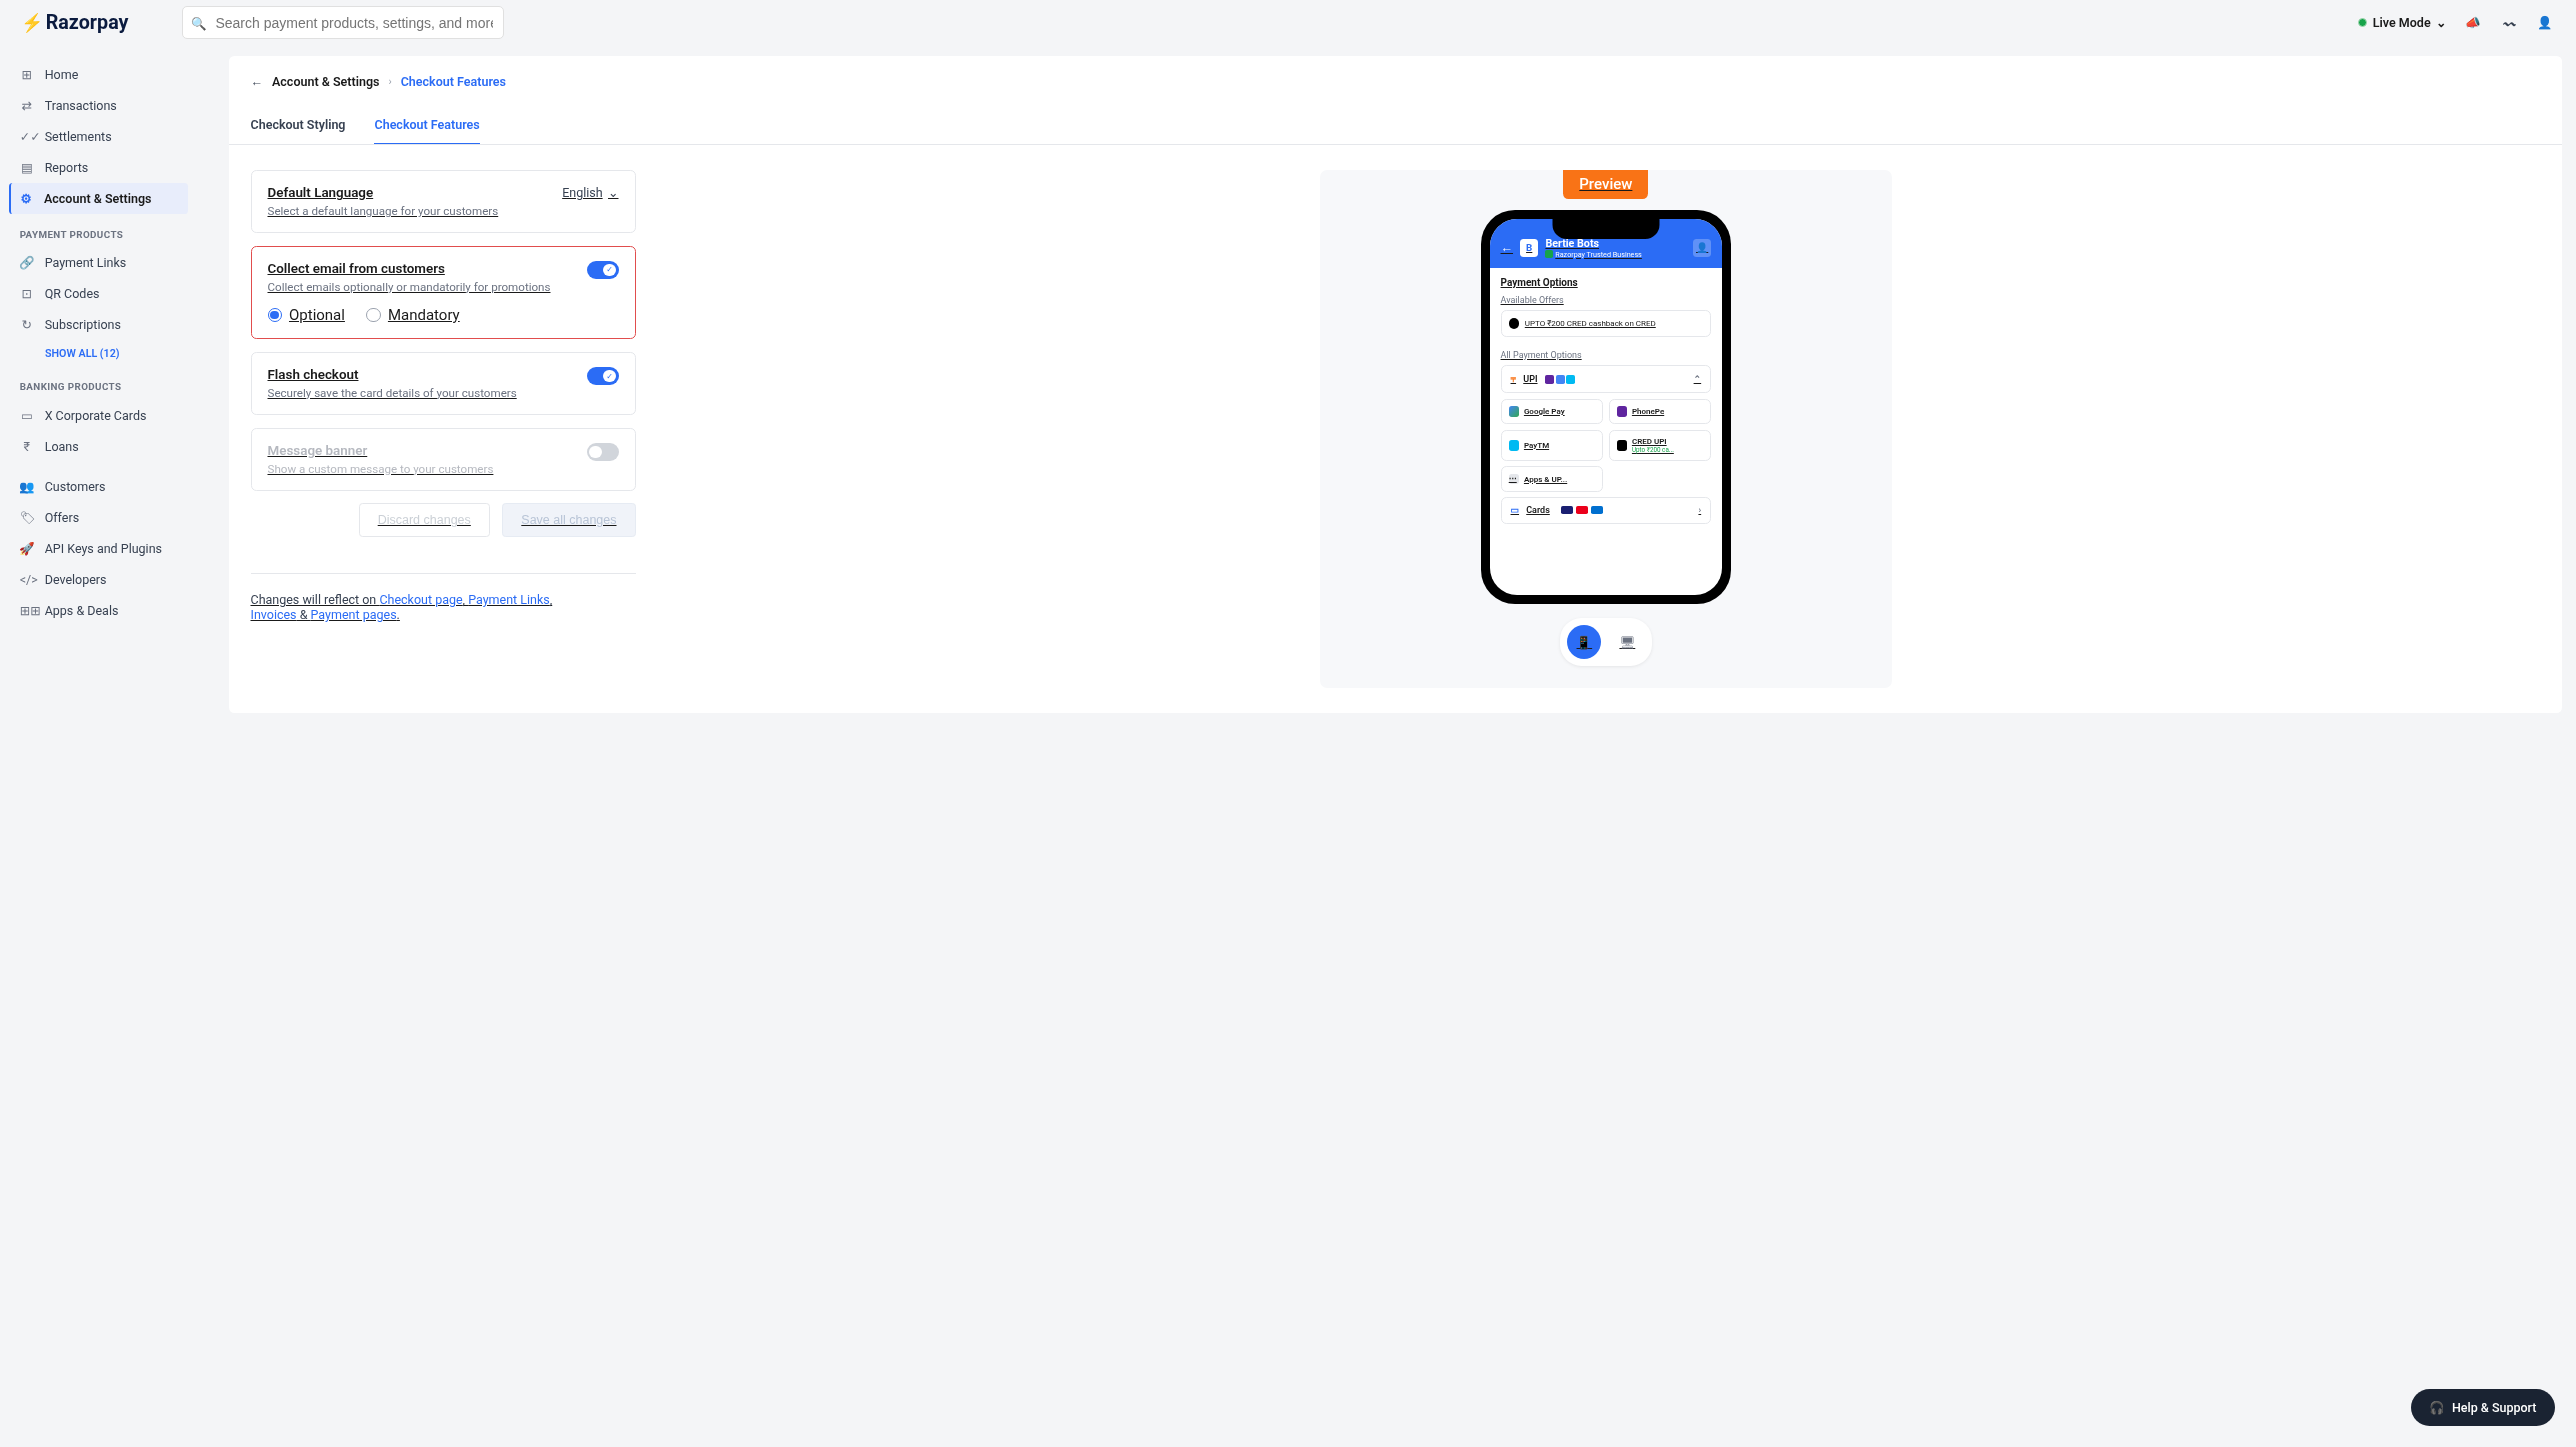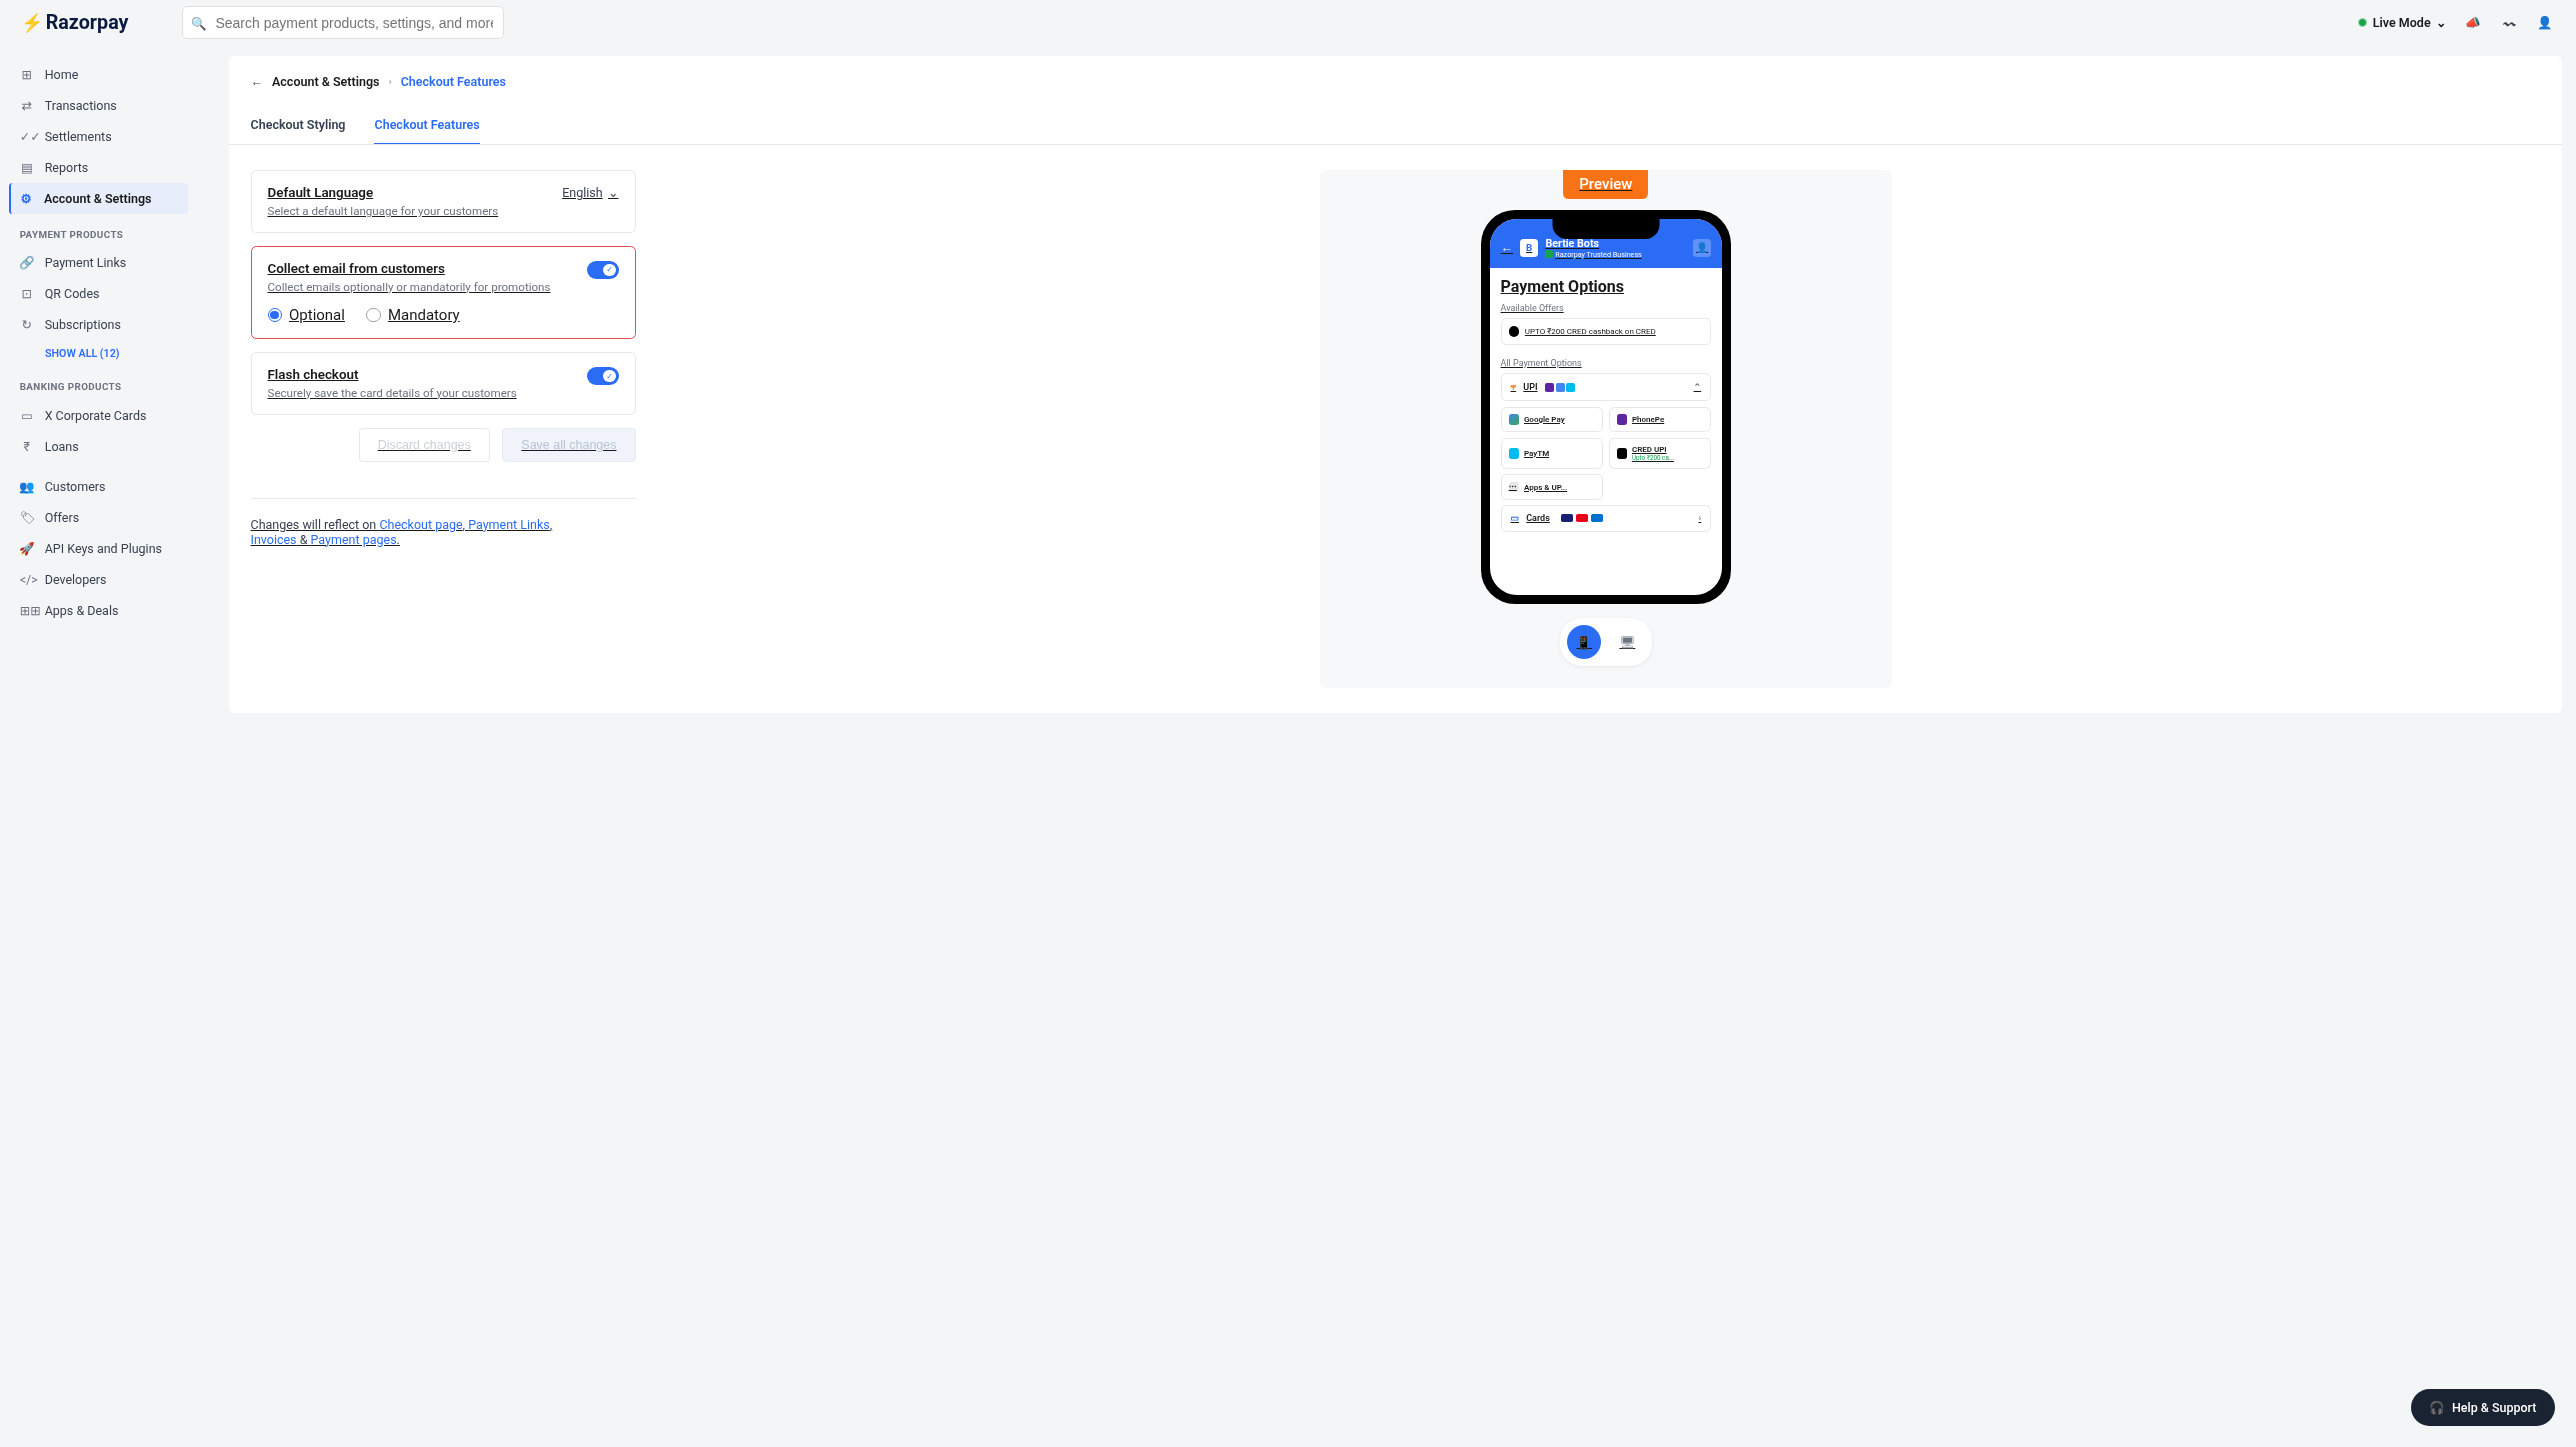--- a/index.html
+++ b/index.html
@@ -82,21 +82,21 @@
 .phone-notch { width: 107px; height: 21.5px; background:#000; border-radius: 0 0 14.3px 14.3px; position:absolute; top:8px; left:50%; transform:translateX(-50%); z-index:2; }
 .ph-header { background:#2b6cf5; color:#fff; padding: 18px 10.7px 9px; display:flex; align-items:center; gap:7.2px; }
 .ph-back { color:#fff; font-size:12.5px; }
 .ph-b { width:18px; height:18px; background:#fff; color:#2b6cf5; border-radius:3.6px; display:flex; align-items:center; justify-content:center; font-size:9.8px; font-weight:700; }
 .ph-biz { flex:1; }
 .ph-biz-name { font-size:10.7px; font-weight:700; }
 .ph-biz-tag { font-size:7.2px; display:flex; align-items:center; gap:2.7px; }
 .ph-biz-tag .shield { width:7.2px; height:7.2px; background:#16a34a; border-radius:1.8px; }
 .ph-user { width:18px; height:18px; background:rgba(255,255,255,0.25); border-radius:3.6px; display:flex; align-items:center; justify-content:center; font-size:9.8px; }
 .ph-body { padding: 9px 10.7px; font-size:9.8px; flex:1; overflow:hidden; }
-.ph-section-title { font-weight:700; font-size:16px; margin-bottom:7.2px; }
+.ph-section-title { font-weight:700; font-size:10px; margin-bottom:7.2px; }
 .ph-subtitle { font-size:9px; color:#6b7280; margin-bottom:5.4px; }
 .offer-box { border:0.9px solid #e5e7eb; border-radius:5.4px; padding:7.2px; font-size:8px; display:flex; align-items:center; gap:5.4px; margin-bottom:12.5px; }
 .offer-box .oc { width:10.7px; height:10.7px; background:#000; border-radius:50%; }
 .pm-row { border:0.9px solid #e5e7eb; border-radius:5.4px; padding:7.2px 9px; display:flex; align-items:center; gap:7.2px; font-size:9px; font-weight:600; margin-bottom:5.4px; }
 .pm-row .chev { margin-left:auto; color:#6b7280; font-size:9px; }
 .pm-grid { display:grid; grid-template-columns:1fr 1fr; gap:5.4px; margin-bottom:5.4px; }
 .pm-cell { border:0.9px solid #e5e7eb; border-radius:5.4px; padding:6.3px 7.2px; font-size:8px; font-weight:600; display:flex; align-items:center; gap:4.5px; }
 .pm-cell .ci { width:10.7px; height:10.7px; border-radius:2.7px; }
 .ci.gpay{background:linear-gradient(135deg,#4285f4,#34a853);} .ci.phonepe{background:#5f259f;} .ci.paytm{background:#00baf2;} .ci.cred{background:#000;} .ci.more{background:#e5e7eb;}
 .pm-sub { font-size:6.3px; color:#16a34a; font-weight:400; }
@@ -265,20 +265,31 @@
             <div>
               <div class="card-title">Flash checkout</div>
               <div class="card-sub">Securely save the card details of your customers</div>
             </div>
             <div class="toggle on">
                 <div class="knob">✓</div>
               </div>
           </div>
         </div>
 
+        <div class="card card-muted">
+          <div class="card-head">
+            <div>
+              <div class="card-title">Message banner</div>
+              <div class="card-sub">Show a custom message to your customers</div>
+            </div>
+            <div class="toggle off">
+                <div class="knob"></div>
+              </div>
+          </div>
+        </div>
 
 
         <div class="actions">
           <button class="btn discard">Discard changes</button>
           <button class="btn save">Save all changes</button>
         </div>
 
         <div class="changes-note">
           <span>Changes will reflect on </span><a href="#">Checkout page</a>, <a href="#">Payment Links</a>,<br>
           <a href="#">Invoices</a><span> &amp; </span><a href="#">Payment pages</a>.

